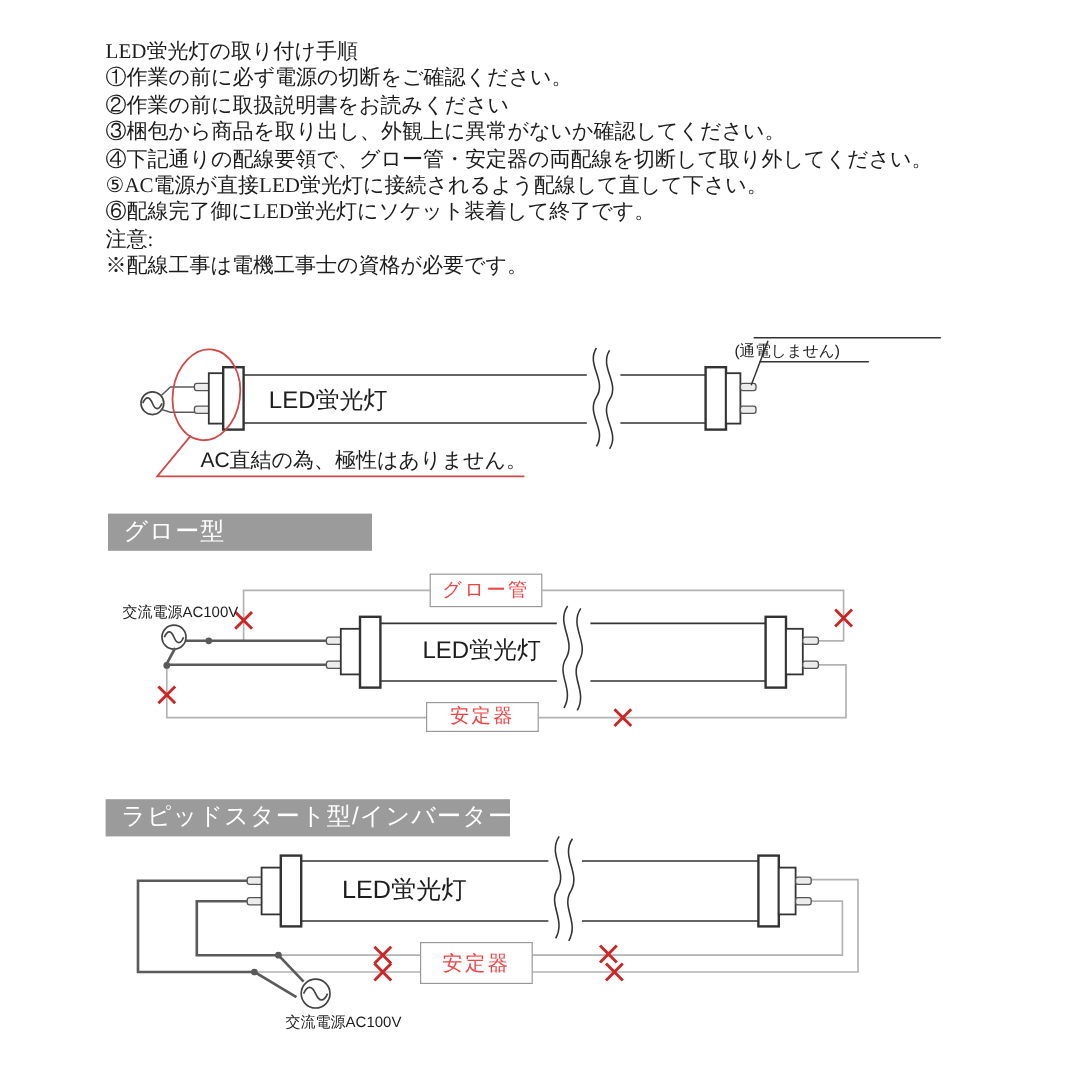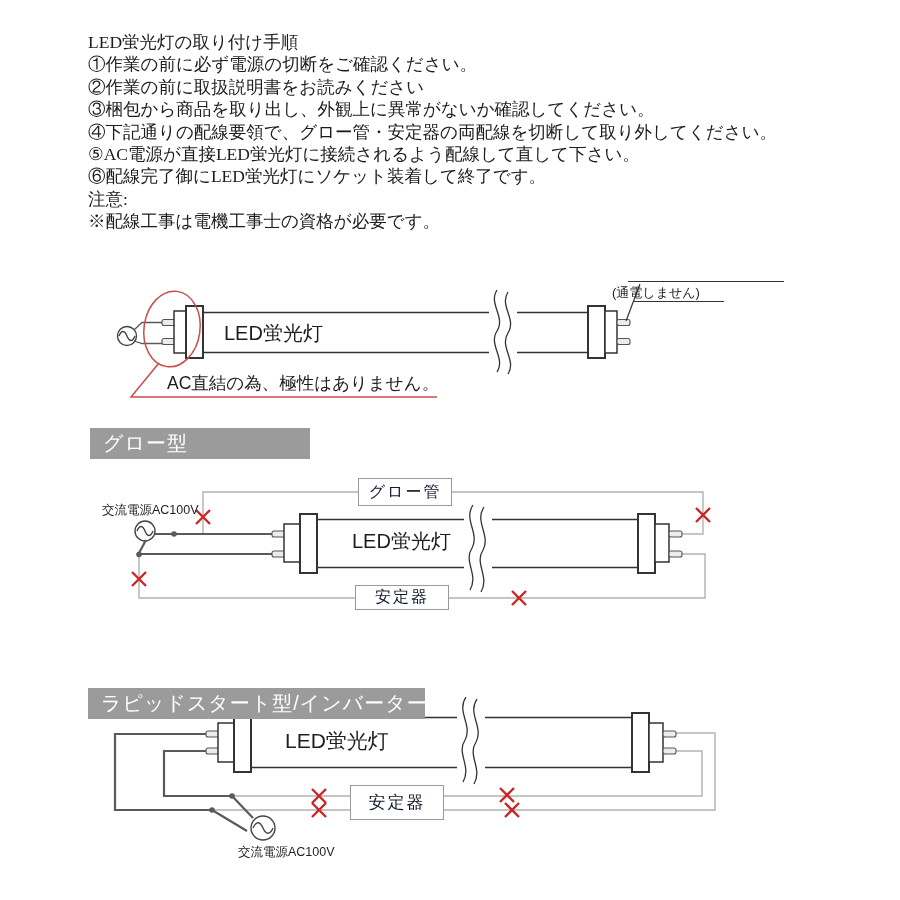--- a/index.html
+++ b/index.html
@@ -17,39 +17,39 @@
   }
 
   
   .sec-header{
     position:absolute;z-index:2;height:31px;line-height:31px;
     background:var(--header-bg,#9b9b9b);color:var(--header-text,#fff);
     font-size:20px;padding-left:13px;letter-spacing:1px;white-space:nowrap;
   }
   #hdr1{left:90px;top:252px;width:209px;}
   #hdr2{left:90px;top:428px;width:207px;}
-  #hdr3{left:88px;top:688px;width:324px;}
+  #hdr3{left:88px;top:666px;width:324px;}
 
   
   .lbl{position:absolute;z-index:2;white-space:nowrap;color:#1e1e1e;}
   #lbl-tube1{left:224px;top:320px;font-size:20px;}
   #lbl-g13{left:632px;top:252px;font-size:20px;}
   #lbl-g13sub{left:612px;top:284px;font-size:13px;}
   #lbl-annot{left:167px;top:371px;font-size:17.5px;}
   #lbl-power2{left:102px;top:502px;font-size:12.5px;}
   #lbl-tube2{left:352px;top:528px;font-size:20px;}
   #lbl-tube3{left:285px;top:727px;font-size:21px;}
   #lbl-power3{left:238px;top:844px;font-size:12.5px;}
 
   
   .comp-box{
     position:absolute;z-index:3;background:#fff;
     border:1px solid var(--box-border,#999);
     display:flex;align-items:center;justify-content:center;
-    color:#0f172a;letter-spacing:2px;
+    color:#ef4444;letter-spacing:2px;
   }
   #box-glowtube{left:358px;top:478px;width:92px;height:26px;font-size:16px;}
   #box-ballast2{left:355px;top:585px;width:92px;height:23px;font-size:16px;}
   #box-ballast3{left:350px;top:785px;width:92px;height:33px;font-size:17px;}
 
   
   .tube-line{stroke:var(--outline,#333);stroke-width:1.3;fill:none;}
   .cap{fill:#fff;stroke:var(--outline,#333);stroke-width:2;}
   .holder{fill:#fff;stroke:var(--outline,#333);stroke-width:1.5;}
   .pin{fill:#ececec;stroke:#555;stroke-width:1.1;}

